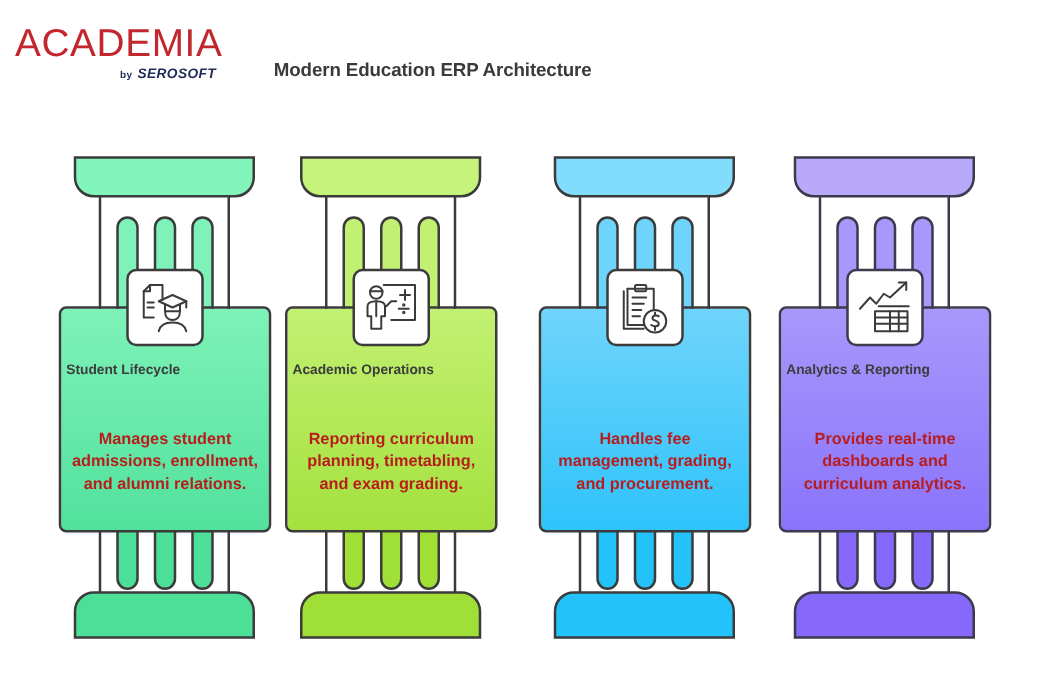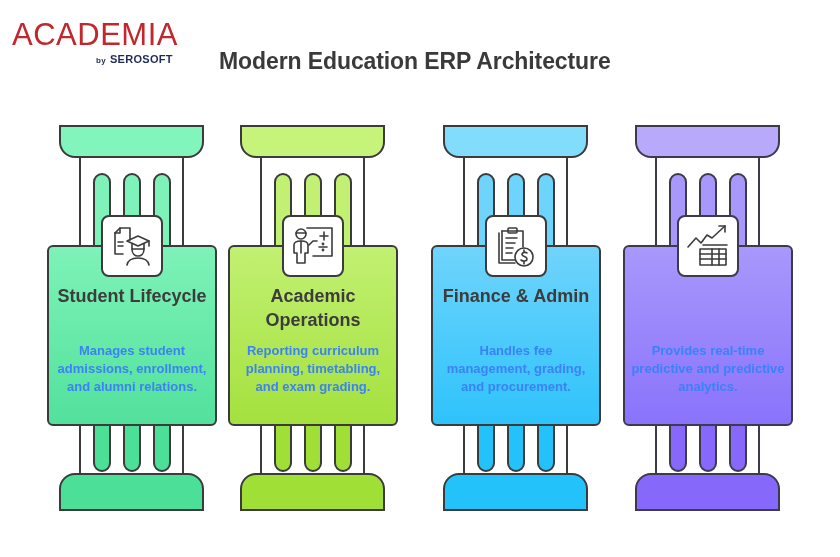--- a/index.html
+++ b/index.html
@@ -2,36 +2,36 @@
 <html><head>
   <meta charset="utf-8">
   <style>
     html, body { margin: 0; padding: 0; background: #ffffff; }
     body { width: 840px; height: 557px; position: relative; overflow: hidden; font-family: "Liberation Sans", sans-serif; }
 
     .logo { position: absolute; left: 12px; top: 17px; width: 160px; height: 50px; }
     .logo-main { position: absolute; left: 0; top: 0; font-family: "Liberation Sans", sans-serif; font-size: 31px; letter-spacing: 0.5px; color: #c1272d; line-height: 36px; }
     .logo-sub { position: absolute; left: 84px; top: 36px; font-size: 9px; font-weight: bold; color: #1f2a5a; letter-spacing: 0.3px; }
     .logo-sub .by { font-weight: bold; margin-right: 4px; font-size: 8px; }
-    .logo-sub .big { font-size: 11px; }
+    .logo-sub .big { font-size: 11px; font-style: italic; }
 
-    .title { position: absolute; left: 219px; top: 48px; font-size: 23px; font-weight: bold; color: #3a3a3a; letter-spacing: -0.1px; }
+    .title { position: absolute; left: 219px; top: 48px; font-size: 15px; font-weight: bold; color: #3a3a3a; letter-spacing: -0.1px; }
 
     .pillar { position: absolute; top: 0; width: 170px; height: 557px; }
     .pillar .frame { position: absolute; left: 32px; top: 155px; width: 105px; height: 320px; background: #ffffff; border-left: 2px solid #3b3b3b; border-right: 2px solid #3b3b3b; box-sizing: border-box; }
     .pillar .capital { position: absolute; left: 12px; top: 125px; width: 145px; height: 33px; border: 2px solid #3b3b3b; border-radius: 0 0 16px 16px; box-sizing: border-box; }
     .pillar .flute { position: absolute; width: 18px; border: 2px solid #3b3b3b; box-sizing: border-box; }
     .pillar .flute.top { top: 173px; height: 90px; border-radius: 9px 9px 0 0; }
     .pillar .flute.bot { top: 410px; height: 62px; border-radius: 0 0 9px 9px; }
     .pillar .box { position: absolute; left: 0; top: 245px; width: 170px; height: 181px; border: 2px solid #3b3b3b; border-radius: 6px; box-sizing: border-box; }
     .pillar .base { position: absolute; left: 12px; top: 473px; width: 145px; height: 38px; border: 2px solid #3b3b3b; border-radius: 16px 16px 0 0; box-sizing: border-box; }
     .pillar .icon-card { position: absolute; left: 54px; top: 215px; width: 62px; height: 62px; background: #ffffff; border: 2px solid #3b3b3b; border-radius: 8px; box-sizing: border-box; display: flex; align-items: center; justify-content: center; }
     .pillar .icon-card svg { width: 46px; height: 46px; }
-    .pillar .heading { position: absolute; left: 6px; right: 6px; top: 284px; text-align: center; font-size: 18px; font-weight: bold; line-height: 24px; color: #3c3c3c; }
-    .pillar .desc { position: absolute; left: 8px; right: 8px; top: 342px; text-align: center; font-size: 13px; font-weight: bold; line-height: 18px; color: #3b82f6; }
+    .pillar .heading { position: absolute; left: 6px; right: 6px; top: 284px; text-align: left; font-size: 11px; font-weight: bold; line-height: 24px; color: #3c3c3c; }
+    .pillar .desc { position: absolute; left: 8px; right: 8px; top: 342px; text-align: center; font-size: 13px; font-weight: bold; line-height: 18px; color: #b91c1c; }
 
     .p1 .capital, .p1 .flute, .p1 .box, .p1 .base { background: #7ef2b8; }
     .p1 .box { background: linear-gradient(#7ef2b8, #52e19c); }
     .p1 .base, .p1 .flute.bot { background: #4cdf98; }
     .p1 .capital { background: #82f5bd; }
 
     .p2 .capital { background: #c6f47a; }
     .p2 .flute.top { background: #c2f072; }
     .p2 .box { background: linear-gradient(#c2f072, #a4e13e); }
     .p2 .flute.bot, .p2 .base { background: #a0df36; }
@@ -132,21 +132,20 @@
       <path d="M6 10 V40 H22"></path>
       <path d="M9 8 H30 V24"></path>
       <path d="M9 8 V37 H22"></path>
       <rect x="15" y="5" width="9" height="5" rx="1"></rect>
       <path d="M13 15 H24 M13 20 H22 M13 25 H20 M13 30 H19"></path>
       <circle cx="31" cy="34" r="9"></circle>
       <path d="M34 30 C33 29 29 29 29 31.5 C29 34 34 33 34 36 C34 38.5 30 38.5 28 37"></path>
       <path d="M31 27 V29 M31 38.5 V41"></path>
     </svg>
   </div>
-  <div class="heading">Finance &amp; Admin</div>
   <div class="desc">Handles fee management, grading, and procurement.</div>
 </div>
 
 <div class="pillar p4" style="left:623px;">
   <div class="frame"></div>
   <div class="capital"></div>
   <div class="flute top" style="left:46px;"></div>
   <div class="flute top" style="left:76px;"></div>
   <div class="flute top" style="left:106px;"></div>
   <div class="flute bot" style="left:46px;"></div>
@@ -156,14 +155,15 @@
   <div class="box"></div>
   <div class="icon-card">
     <svg viewBox="0 0 46 46" fill="none" stroke="#3b3b3b" stroke-width="1.6" stroke-linejoin="round" stroke-linecap="round">
       <path d="M3 24 L11 15 L16 20 L22 12 L27 15 L40 3"></path>
       <path d="M34 3 H40 V9"></path>
       <path d="M18 22 H42"></path>
       <rect x="15" y="26" width="26" height="16"></rect>
       <path d="M15 31 H41 M15 36 H41 M27 26 V42 M34 26 V42"></path>
     </svg>
   </div>
-  <div class="desc">Provides real-time predictive and predictive analytics.</div>
+  <div class="heading">Analytics &amp; Reporting</div>
+  <div class="desc">Provides real-time dashboards and curriculum analytics.</div>
 </div>
 
 </body></html>

